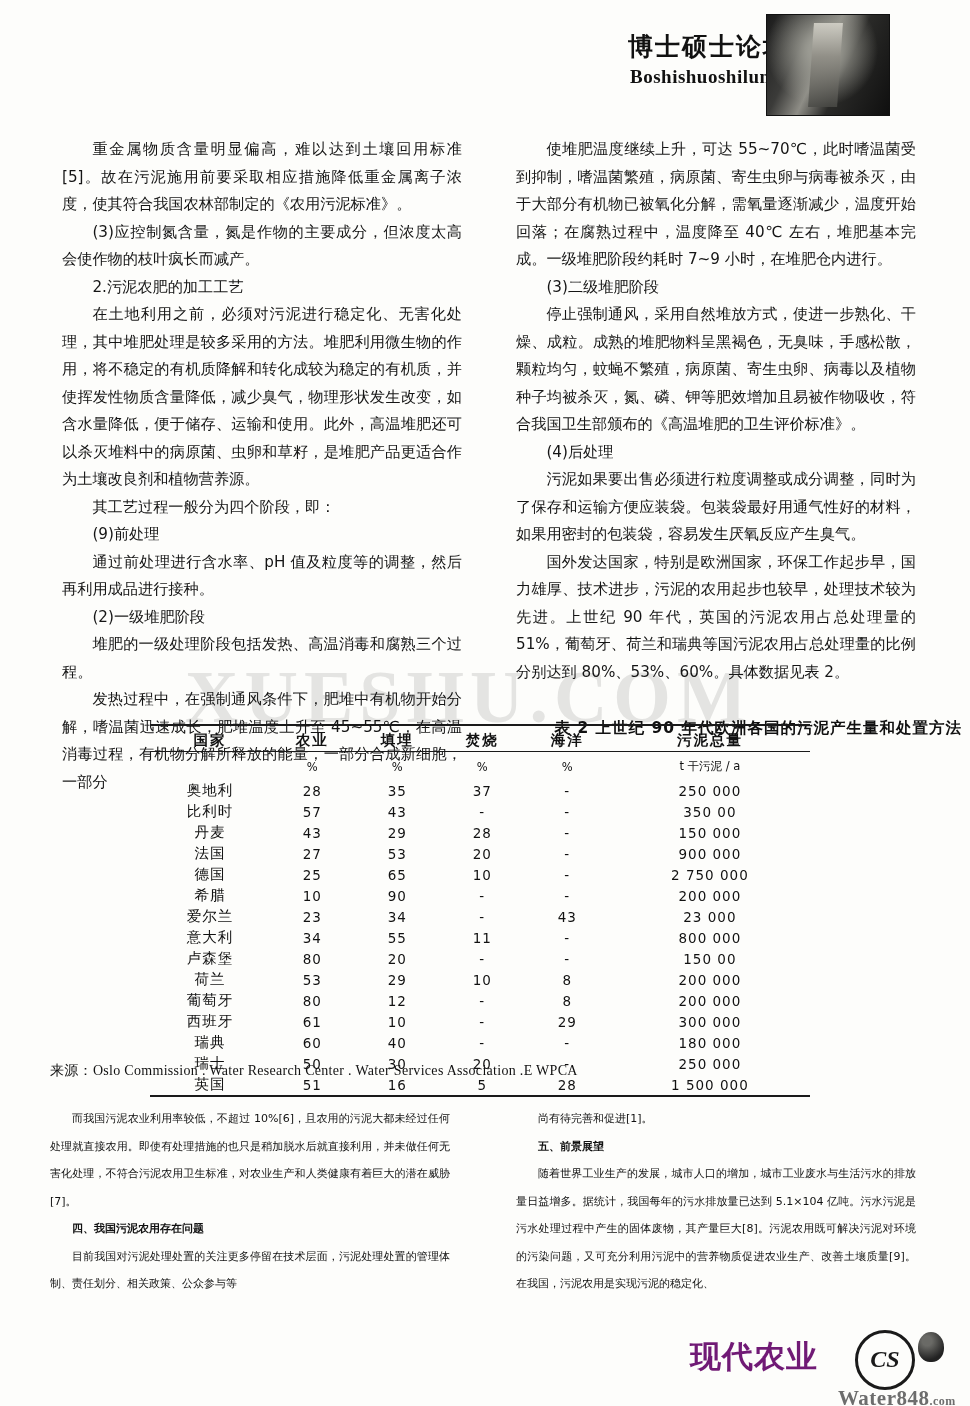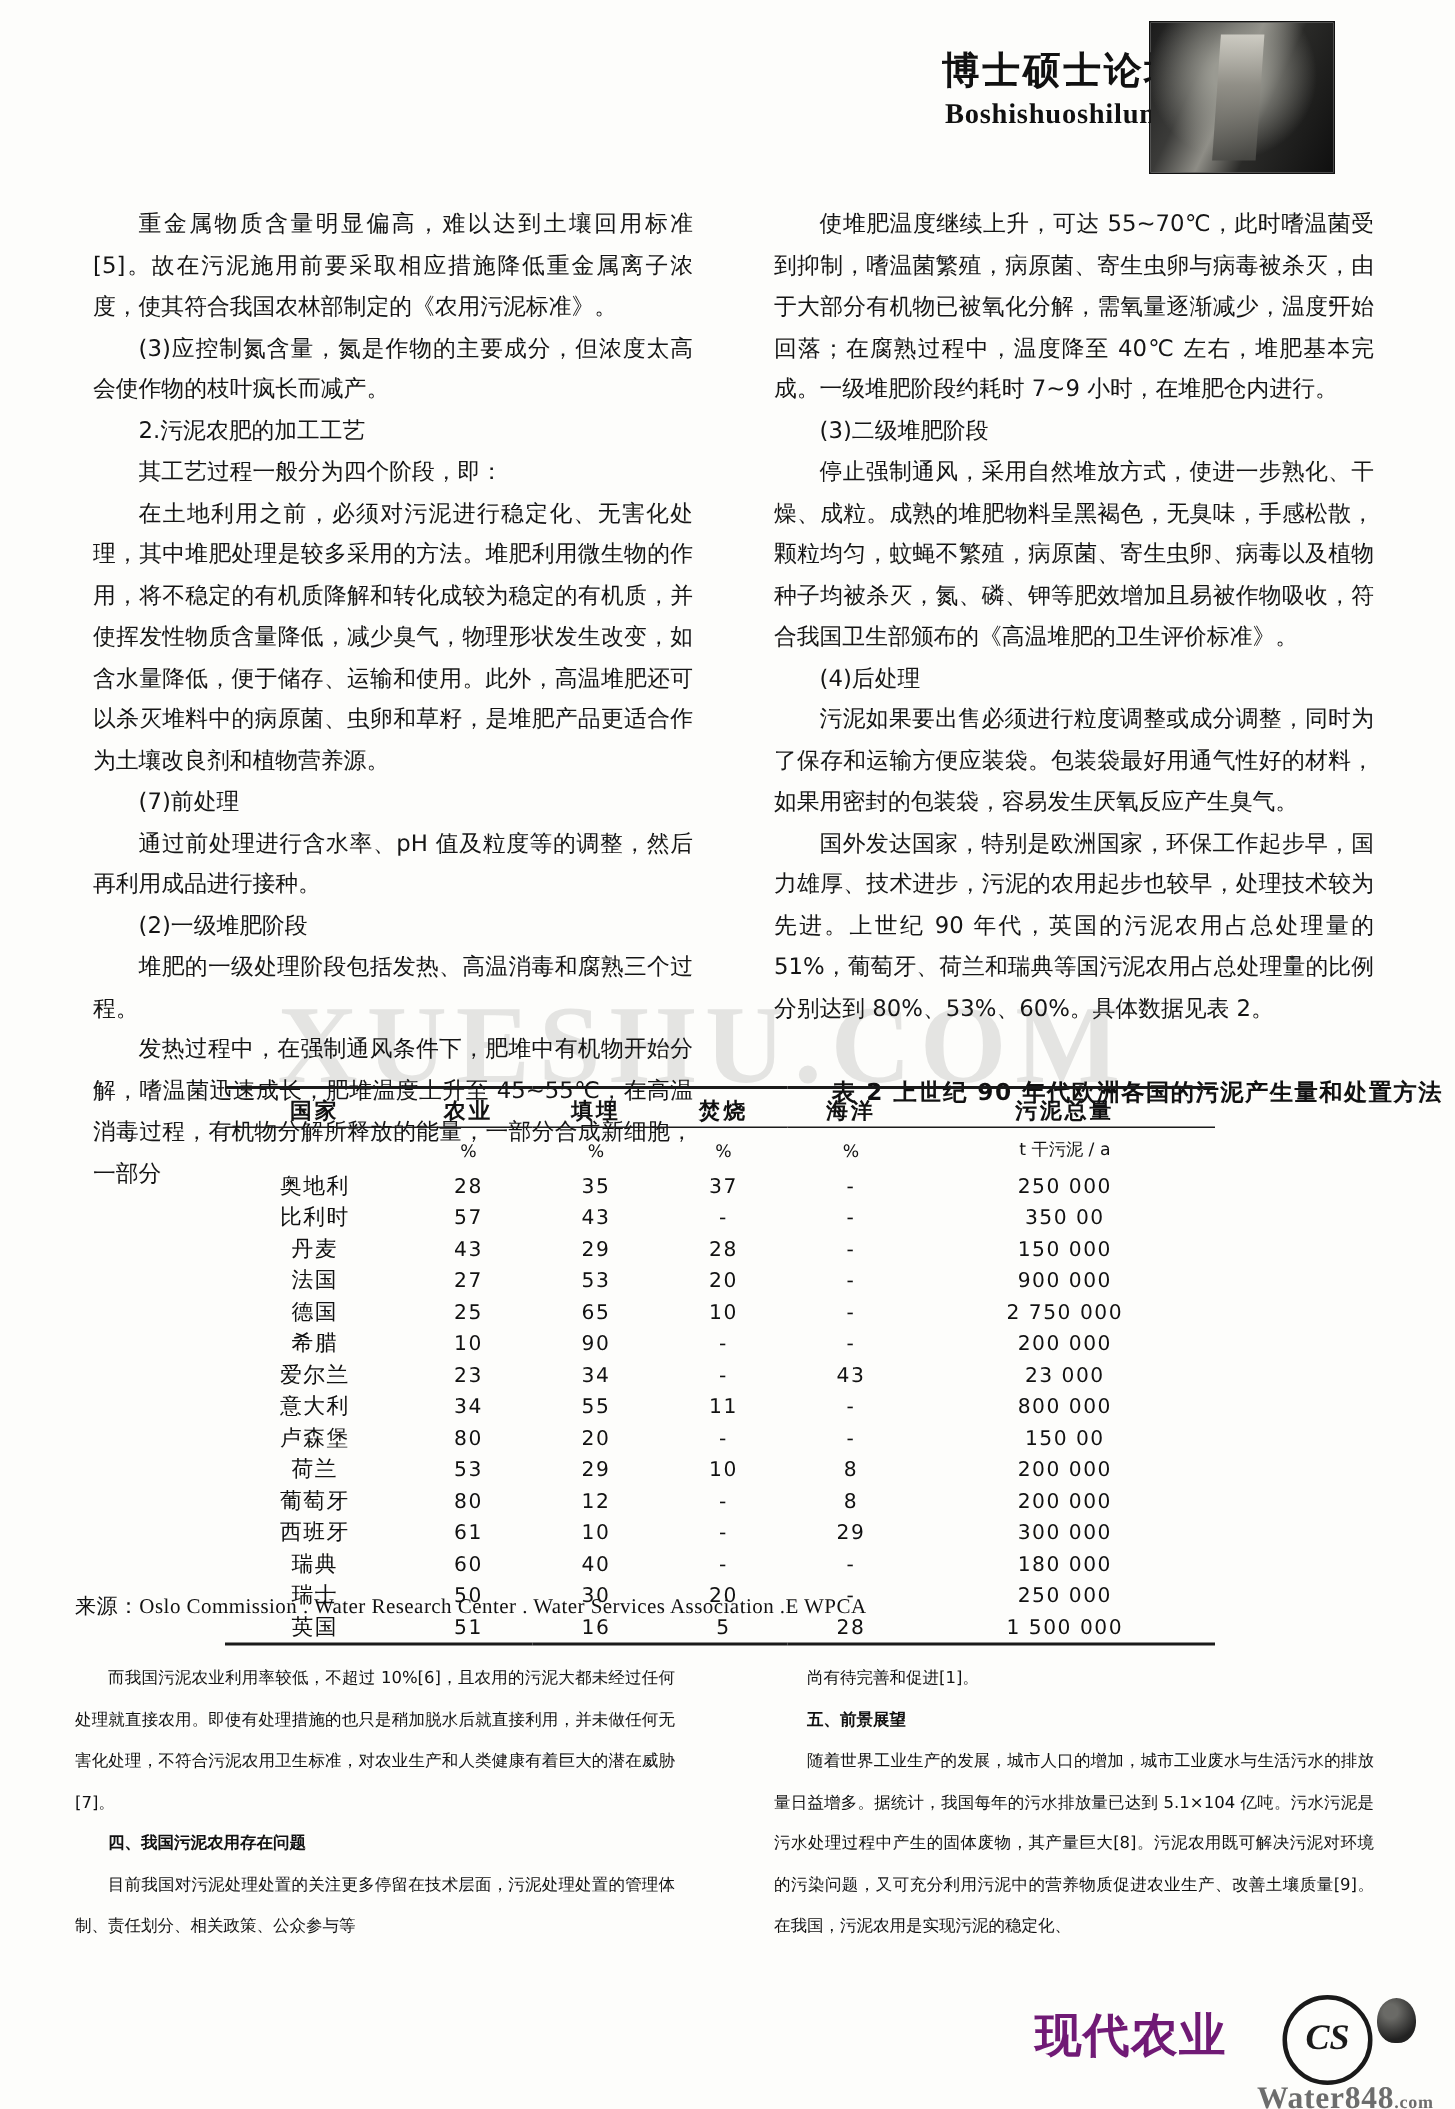--- a/index.html
+++ b/index.html
@@ -247,23 +247,23 @@
     <div class="header-py">Boshishuoshiluntan</div>
     <div class="header-photo"></div>
   </div>
 
   <div class="watermark">XUESHU.COM</div>
 
   <div class="col left" id="left-col">
       <p class="ind">重金属物质含量明显偏高，难以达到土壤回用标准[5]。故在污泥施用前要采取相应措施降低重金属离子浓度，使其符合我国农林部制定的《农用污泥标准》。</p>
       <p class="ind">(3)应控制氮含量，氮是作物的主要成分，但浓度太高会使作物的枝叶疯长而减产。</p>
       <p class="hd">2.污泥农肥的加工工艺</p>
+      <p class="ind">在土地利用之前，必须对污泥进行稳定化、无害化处理，其中堆肥处理是较多采用的方法。堆肥利用微生物的作用，将不稳定的有机质降解和转化成较为稳定的有机质，并使挥发性物质含量降低，减少臭气，物理形状发生改变，如含水量降低，便于储存、运输和使用。此外，高温堆肥还可以杀灭堆料中的病原菌、虫卵和草籽，是堆肥产品更适合作为土壤改良剂和植物营养源。</p>
       <p class="ind">其工艺过程一般分为四个阶段，即：</p>
-      <p class="ind">在土地利用之前，必须对污泥进行稳定化、无害化处理，其中堆肥处理是较多采用的方法。堆肥利用微生物的作用，将不稳定的有机质降解和转化成较为稳定的有机质，并使挥发性物质含量降低，减少臭气，物理形状发生改变，如含水量降低，便于储存、运输和使用。此外，高温堆肥还可以杀灭堆料中的病原菌、虫卵和草籽，是堆肥产品更适合作为土壤改良剂和植物营养源。</p>
-      <p class="ind">(7)前处理</p>
+      <p class="ind">(9)前处理</p>
       <p class="ind">通过前处理进行含水率、pH 值及粒度等的调整，然后再利用成品进行接种。</p>
       <p class="ind">(2)一级堆肥阶段</p>
       <p class="ind">堆肥的一级处理阶段包括发热、高温消毒和腐熟三个过程。</p>
       <p class="ind">发热过程中，在强制通风条件下，肥堆中有机物开始分解，嗜温菌迅速成长，肥堆温度上升至 45~55℃；在高温消毒过程，有机物分解所释放的能量，一部分合成新细胞，一部分</p>
     </div>
   <div class="col right" id="right-col">
       <p class="ind">使堆肥温度继续上升，可达 55~70℃，此时嗜温菌受到抑制，嗜温菌繁殖，病原菌、寄生虫卵与病毒被杀灭，由于大部分有机物已被氧化分解，需氧量逐渐减少，温度开始回落；在腐熟过程中，温度降至 40℃ 左右，堆肥基本完成。一级堆肥阶段约耗时 7~9 小时，在堆肥仓内进行。</p>
       <p class="ind">(3)二级堆肥阶段</p>
       <p class="ind">停止强制通风，采用自然堆放方式，使进一步熟化、干燥、成粒。成熟的堆肥物料呈黑褐色，无臭味，手感松散，颗粒均匀，蚊蝇不繁殖，病原菌、寄生虫卵、病毒以及植物种子均被杀灭，氮、磷、钾等肥效增加且易被作物吸收，符合我国卫生部颁布的《高温堆肥的卫生评价标准》。</p>
       <p class="ind">(4)后处理</p>

